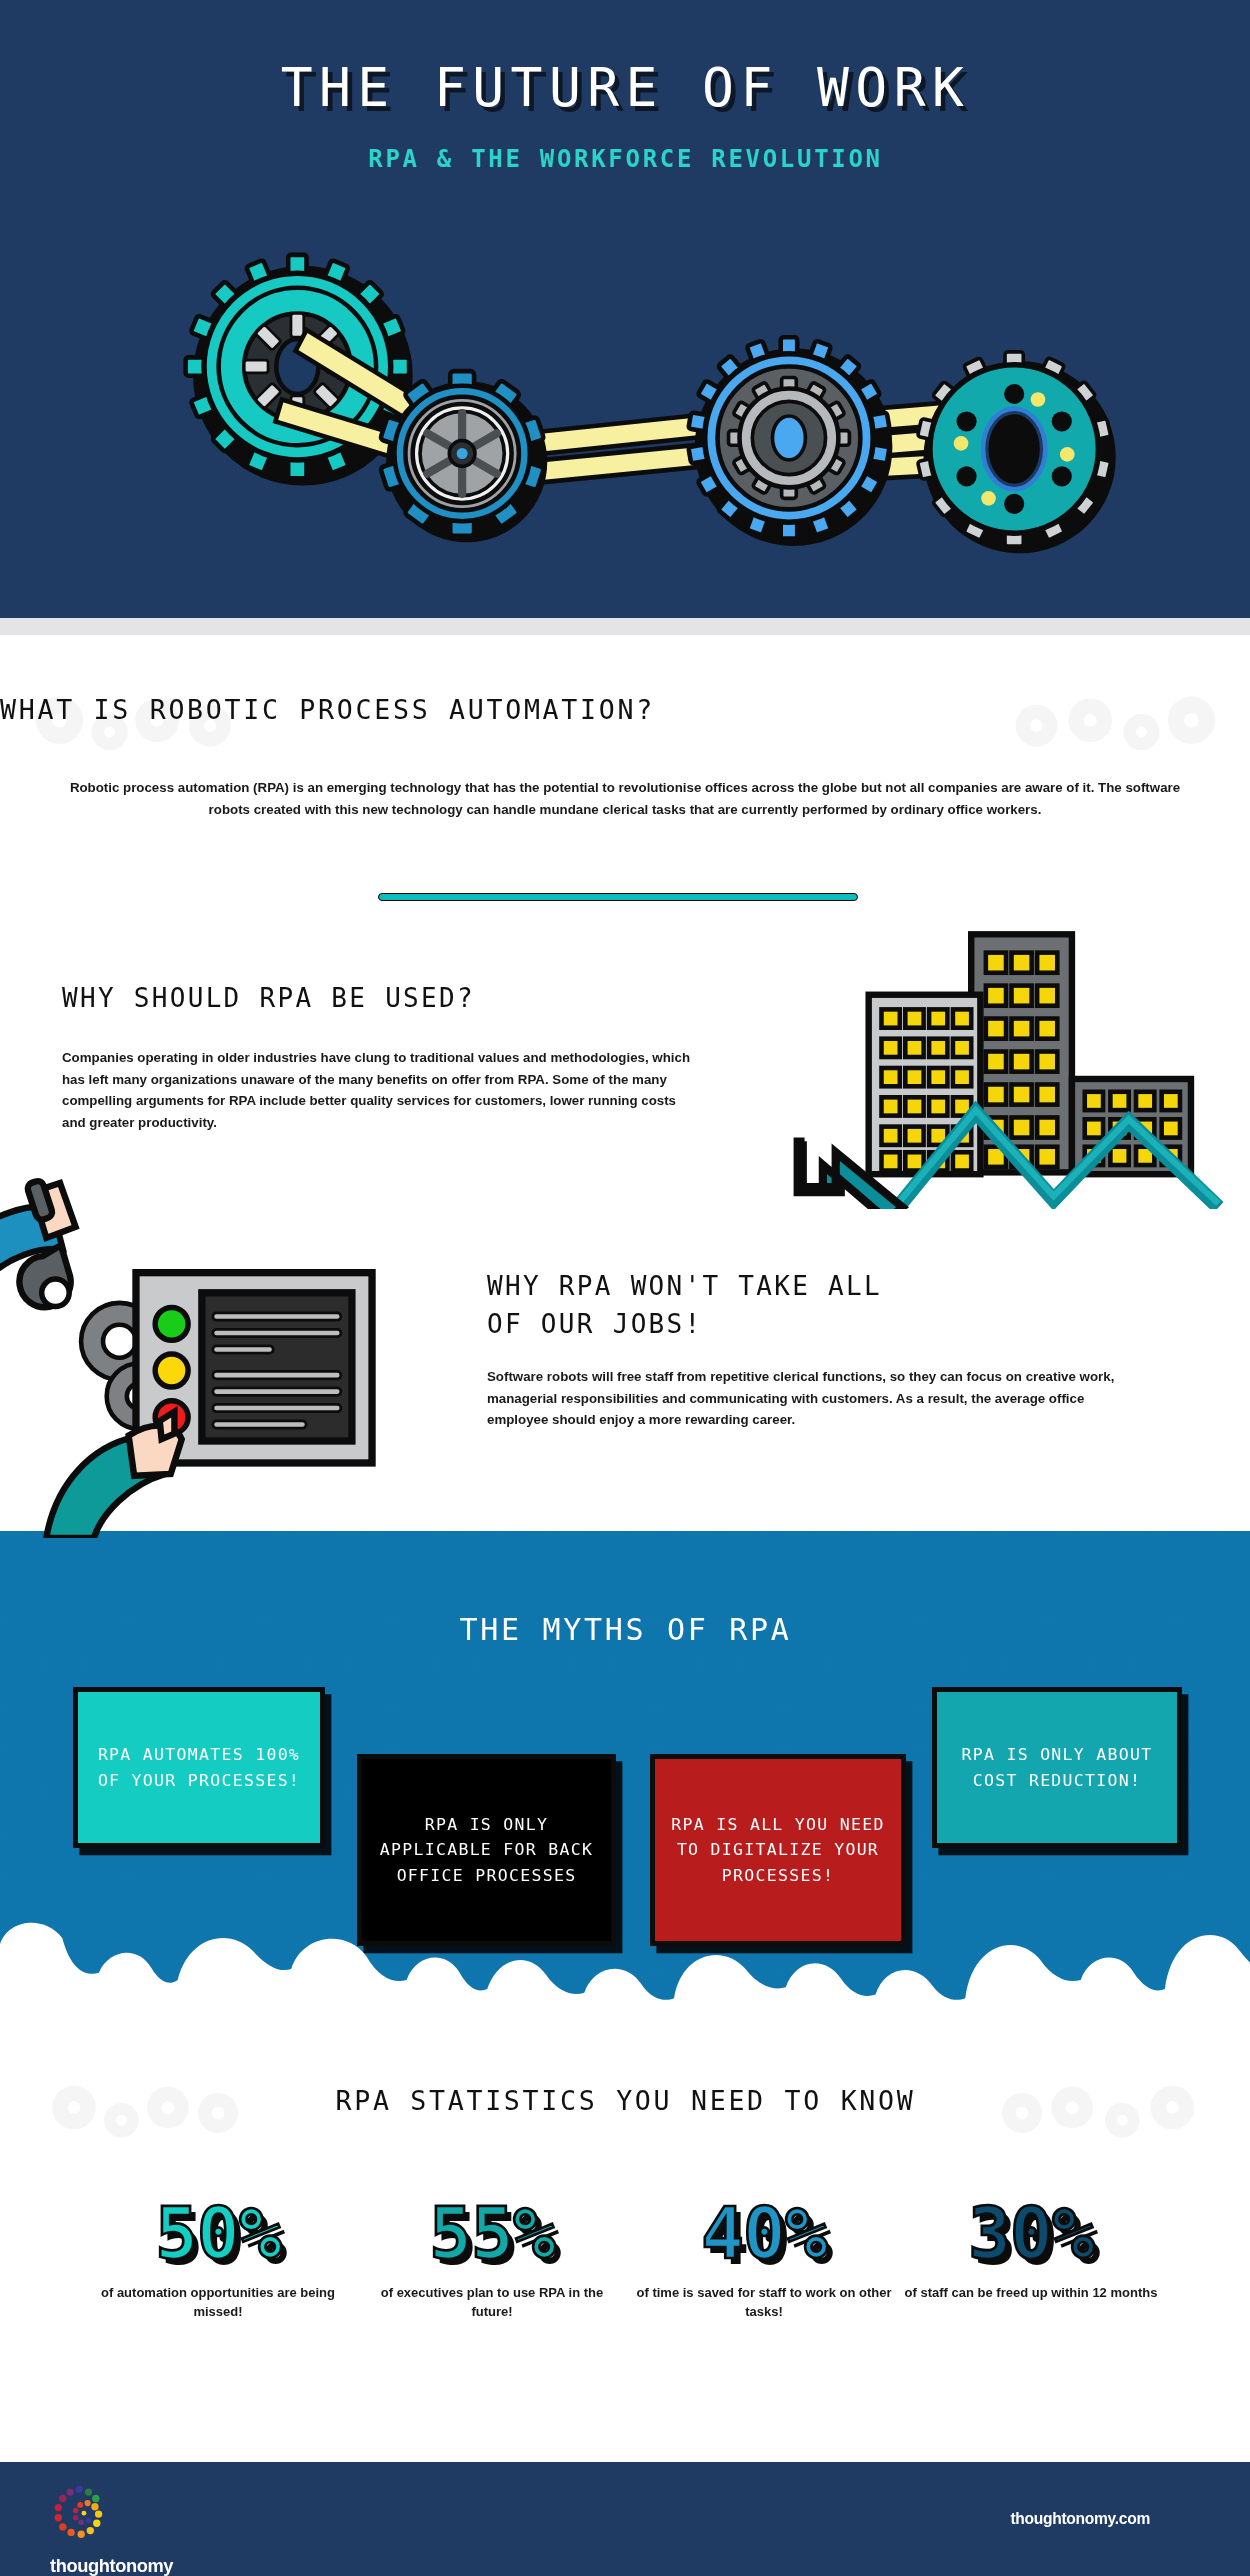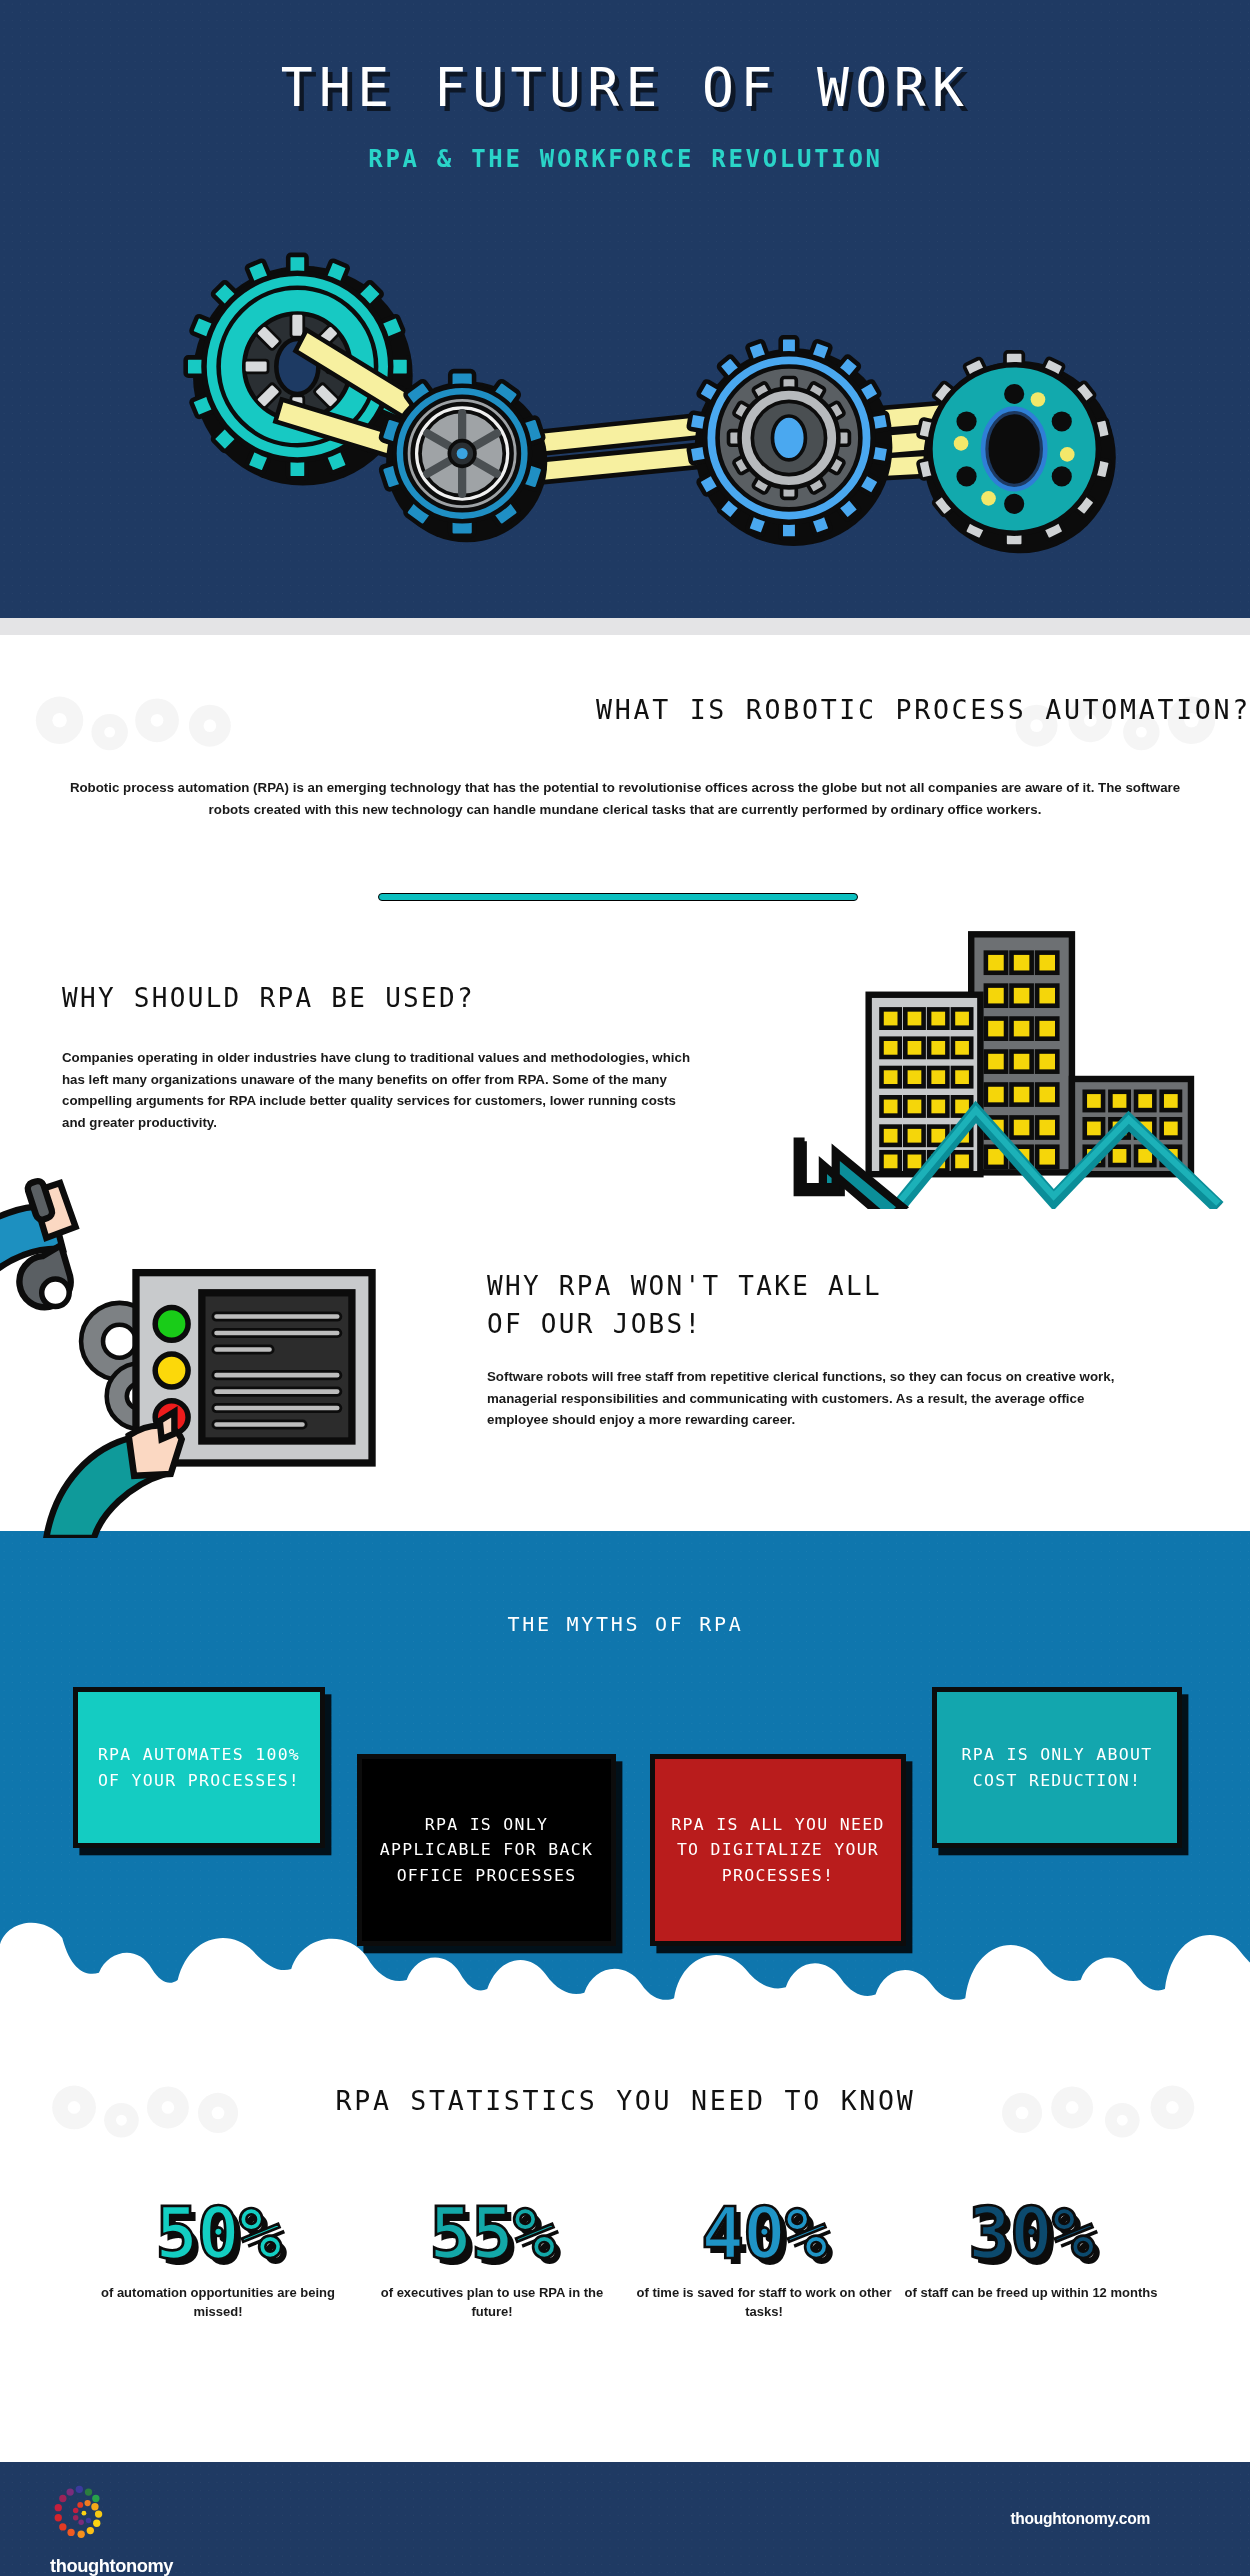--- a/index.html
+++ b/index.html
@@ -56,21 +56,21 @@
 
   .gray-strip { width: 1251px; height: 16.5px; background: #e4e4e6; }
 
   .gear-deco { position:absolute; opacity:.55; z-index:0; }
 
   .h2 {
     font-family: "DejaVu Sans Mono", monospace;
     font-size: 26.6px;
     letter-spacing: 2.7px;
     color: #111;
-    text-align: right;
+    text-align: left;
     font-weight: 400;
   }
   .h2-left {
     font-family: "DejaVu Sans Mono", monospace;
     font-size: 26px;
     letter-spacing: 2.3px;
     color: #111;
     text-align: left;
     font-weight: 400;
     line-height: 1.45;
@@ -116,21 +116,21 @@
     content:"";
     position:absolute; inset:0;
     background-image: radial-gradient(rgba(255,255,255,.05) 0.9px, transparent 0.9px);
     background-size: 8.2px 8.2px;
   }
   .myths-title {
     position: absolute;
     top: 81px; left: 0; right: 0;
     text-align: center;
     font-family: "DejaVu Sans Mono", monospace;
-    font-size: 20px;
+    font-size: 30px;
     letter-spacing: 2.7px;
     color: #ffffff;
     z-index: 3;
   }
   .myth-card {
     position: absolute;
     border: 5.5px solid #0c0c0c;
     box-shadow: 6.4px 7.3px 0 rgba(0,0,0,.85);
     display: flex; align-items: center; justify-content: center;
     text-align: center;

